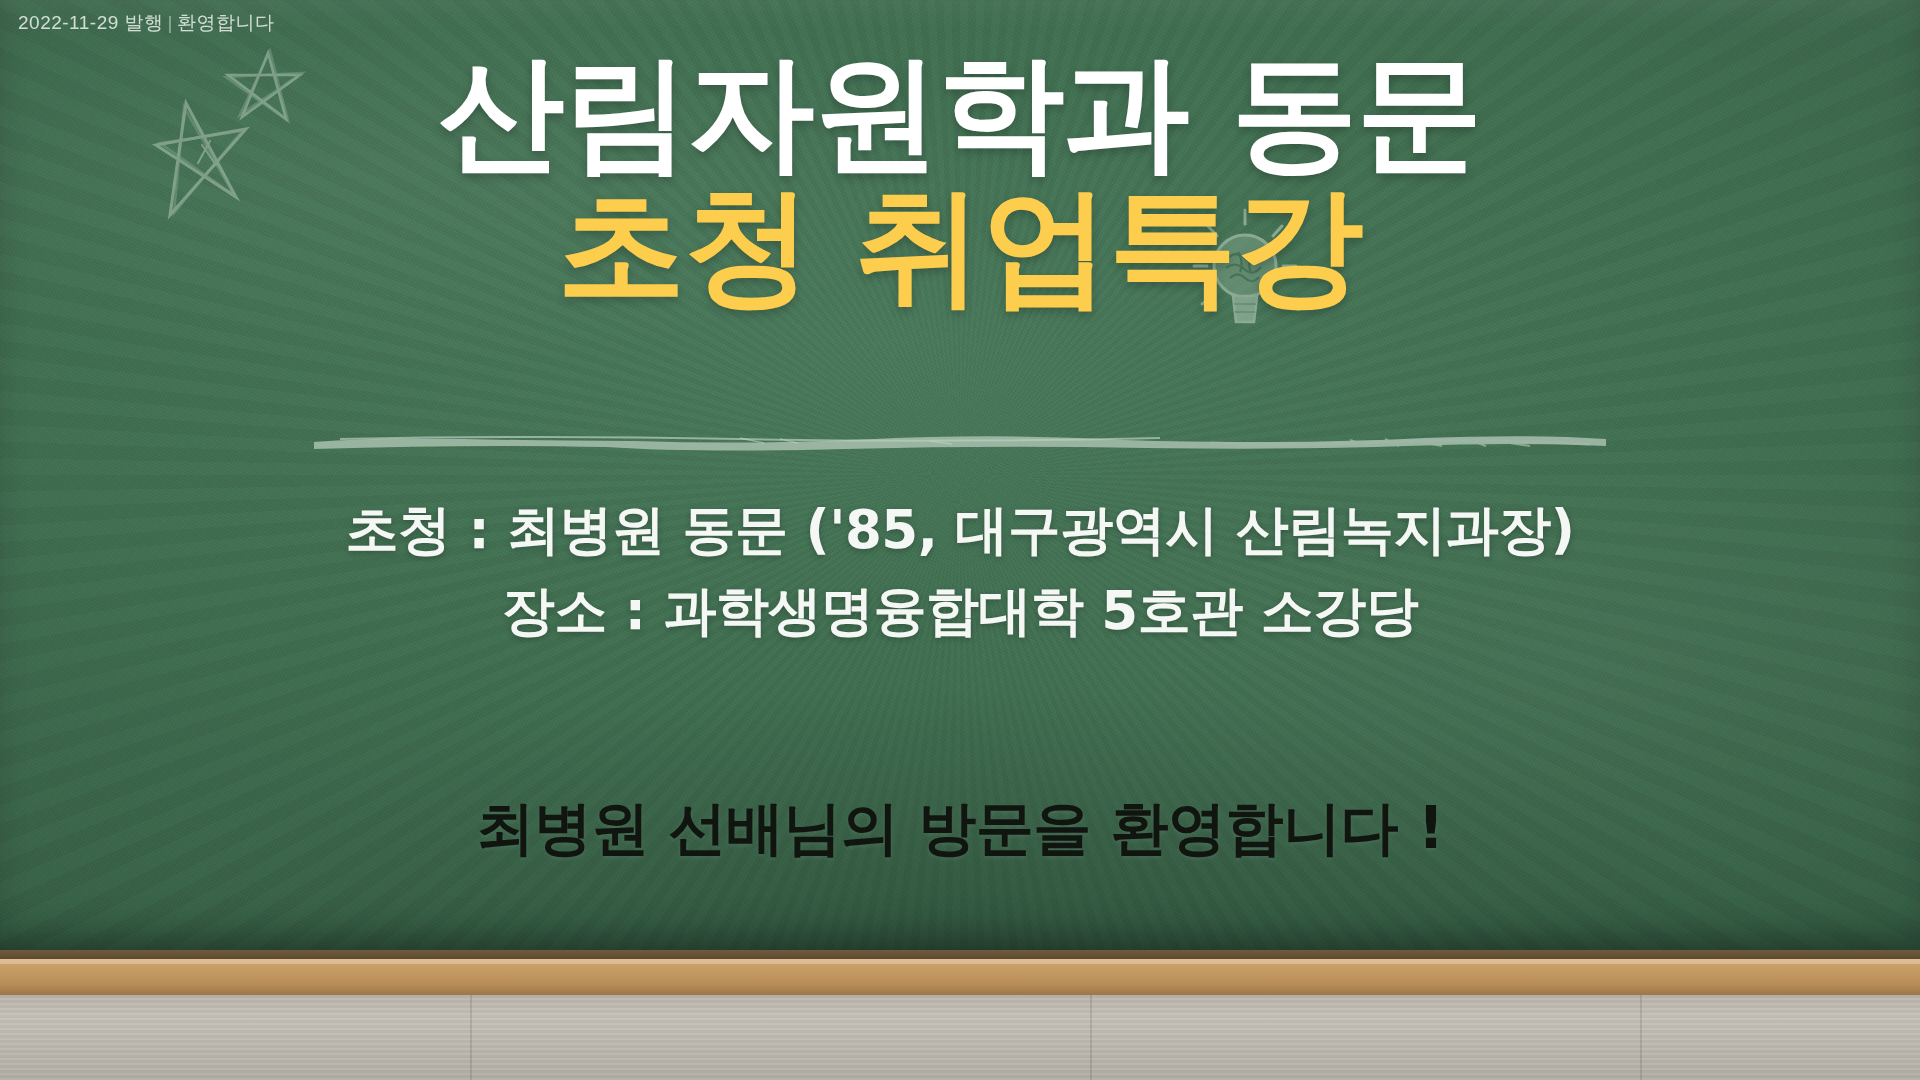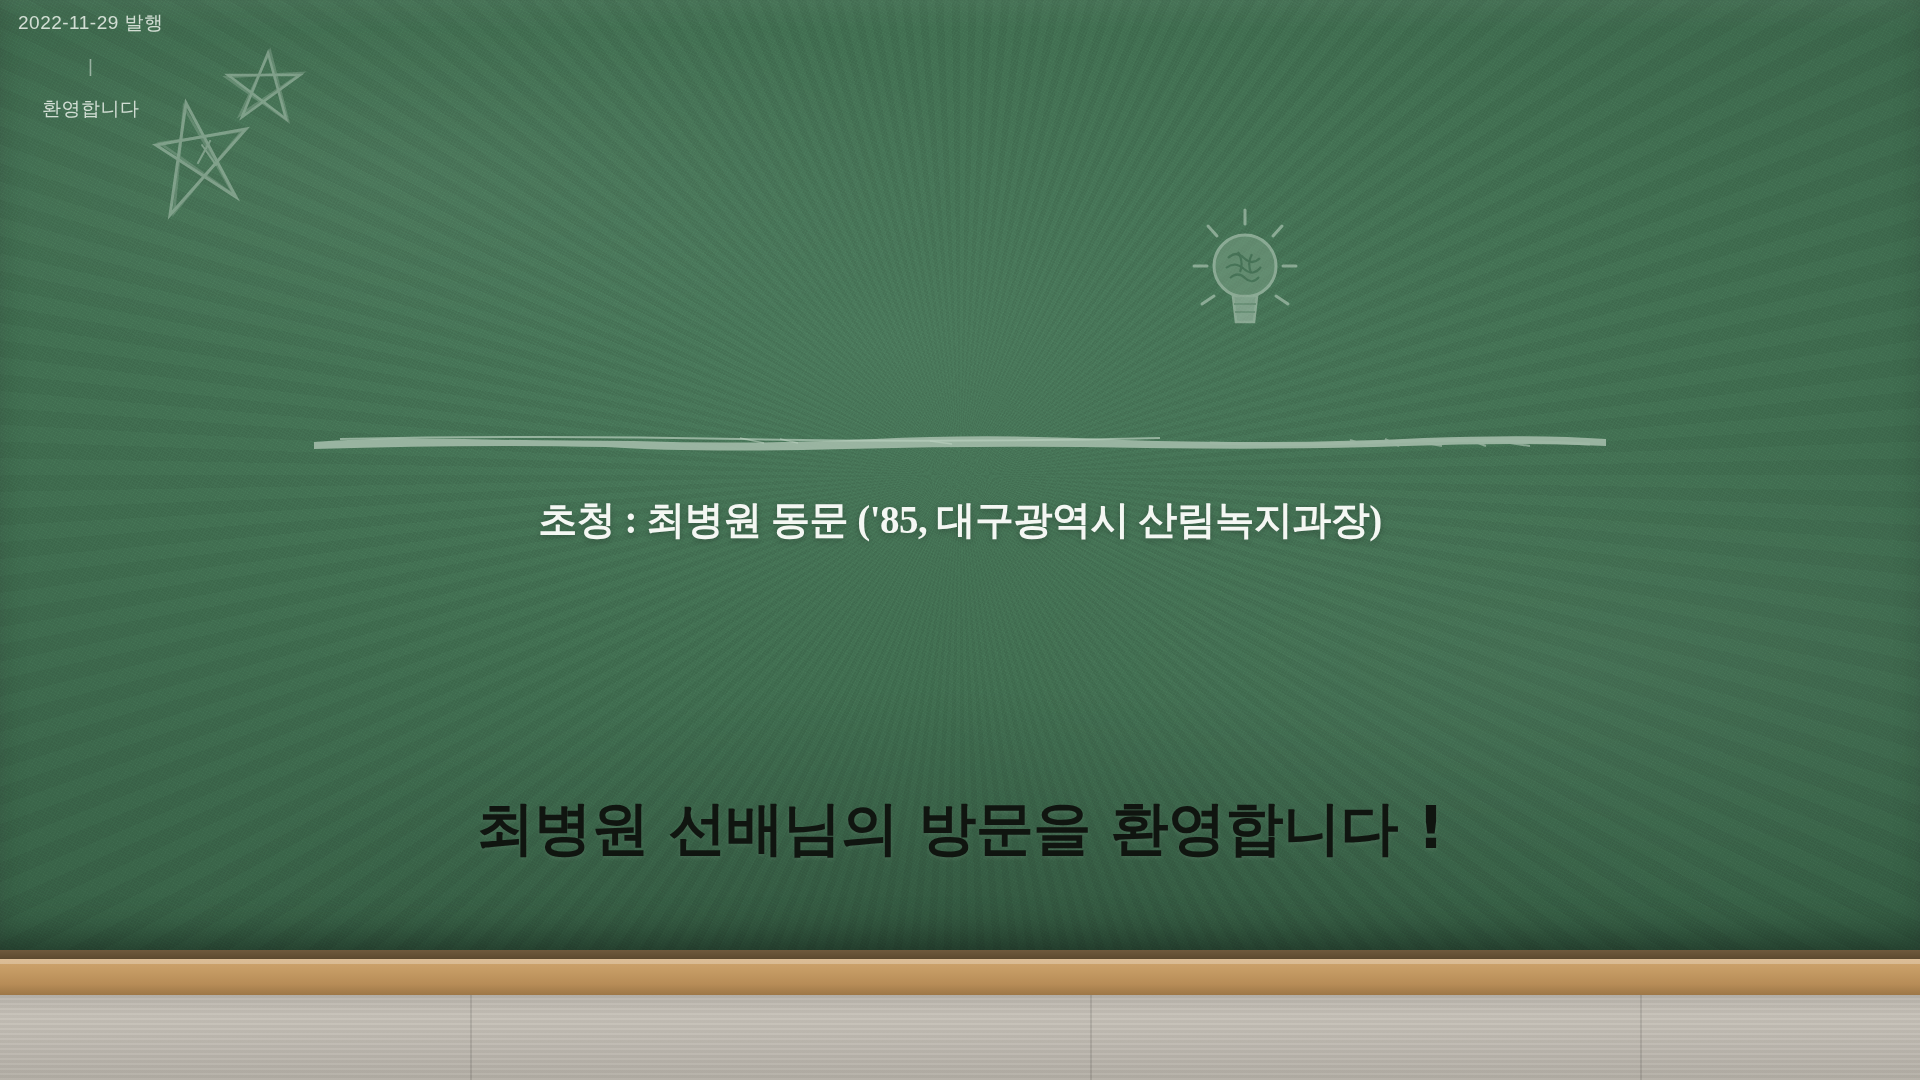--- a/index.html
+++ b/index.html
@@ -88,23 +88,23 @@
       repeating-linear-gradient(0deg, rgba(255,255,255,.06) 0 2px, rgba(0,0,0,.04) 2px 5px);
     opacity:.8;
   }
   .floor-seam {
     position:absolute; top:995px; width:2px; height:85px; background:rgba(0,0,0,.10);
   }
 
   
   .meta {
     position:absolute; left:18px; top:10px;
-    display:flex; align-items:center; gap:19px;
+    display:flex; align-items:center; gap:4px;
     color:#dfe8e0; font-size:19px; letter-spacing:.5px;
-    opacity:.92; font-weight:400;flex-direction:column;
+    opacity:.92; font-weight:400;
   }
   .meta .sep { color:#b9cbbe; opacity:.8; }
 
   
   .doodle-stars {
     position:absolute; left:150px; top:45px; width:180px; height:190px;
     opacity:.42; pointer-events:none;
   }
   .doodle-bulb {
     position:absolute; left:1188px; top:208px; width:115px; height:130px;
@@ -133,21 +133,21 @@
   }
 
   
   .info {
     position:absolute; left:0; top:490px; width:1920px; text-align:center;
     color:#f4f7f3;
     font-family:"DejaVu Sans", sans-serif;
     font-weight:600;
     text-shadow:0 2px 6px rgba(0,0,0,.25);
   }
-  .info-line { font-size:39px; line-height:1.52; letter-spacing:-.5px; white-space:nowrap;font-family:Liberation Serif, serif; }
+  .info-line { font-size:53px; line-height:1.52; letter-spacing:-.5px; white-space:nowrap; }
 
   .welcome {
     position:absolute; left:0; top:790px; width:1920px; text-align:center;
     font-family:"DejaVu Sans", sans-serif;
     font-weight:700; font-size:58px; letter-spacing:-.5px;
     color:#101510; white-space:nowrap;
     text-shadow:0 2px 4px rgba(255,255,255,.08);
   }
 </style>
 </head>
@@ -204,33 +204,38 @@
       <path d="M50 44 q6 10 2 20"></path>
       <path d="M64 46 q-5 9 -1 19"></path>
     </g>
     <path d="M45 88 h24 l-3 26 h-18 Z" fill="#b9cfbf" stroke="#cfe0d2" stroke-width="2.6"></path>
     <g stroke="#8fae99" stroke-width="2" fill="none">
       <line x1="46" y1="96" x2="68" y2="96"></line>
       <line x1="47" y1="104" x2="67" y2="104"></line>
     </g>
   </svg>
 
+  <div class="titles">
+    <div class="title-main">산림자원학과 동문</div>
+    <div class="title-sub" style="color:#fdcd4d;">초청 취업특강</div>
+  </div>
 
   <svg class="divider" viewBox="0 0 1300 22" preserveAspectRatio="none">
     <g fill="#a8bfae">
       <path d="M4 12 q60 -5 150 -3 t170 2 q120 4 240 -2 t250 1 q160 5 300 -2 q110 -4 182 1 l0 7 q-90 -4 -200 0 t-260 2 q-150 -3 -300 1 t-240 -2 q-130 -3 -292 2 Z" opacity=".85"></path>
       <path d="M30 9 q200 -4 400 0 t420 -1" stroke="#b8cfbe" stroke-width="2" fill="none" opacity=".7"></path>
       <path d="M900 13 q90 3 170 -1 t210 2" stroke="#9fb8a6" stroke-width="3" fill="none" opacity=".75"></path>
       <path d="M1040 10 l18 6 M1075 9 l14 7 M1110 12 l22 4 M1160 10 l16 6 M1200 13 l20 3" stroke="#9bb5a3" stroke-width="2" fill="none" opacity=".8"></path>
       <path d="M430 8 l24 5 M470 9 l18 4 M620 11 l22 3" stroke="#bcd2c2" stroke-width="1.6" fill="none" opacity=".6"></path>
     </g>
   </svg>
 
   <div class="info">
     <div class="info-line">초청 : 최병원 동문 ('85, 대구광역시 산림녹지과장)</div>
+    <div class="info-line">장소 : 과학생명융합대학 5호관 소강당</div>
   </div>
 
   <div class="welcome">최병원 선배님의 방문을 환영합니다 !</div>
 
   <div class="ledge-top"></div>
   <div class="ledge"></div>
   <div class="ledge-hi"></div>
   <div class="ledge-shadow"></div>
   <div class="floor"></div>
   <div class="floor-grain"></div>

